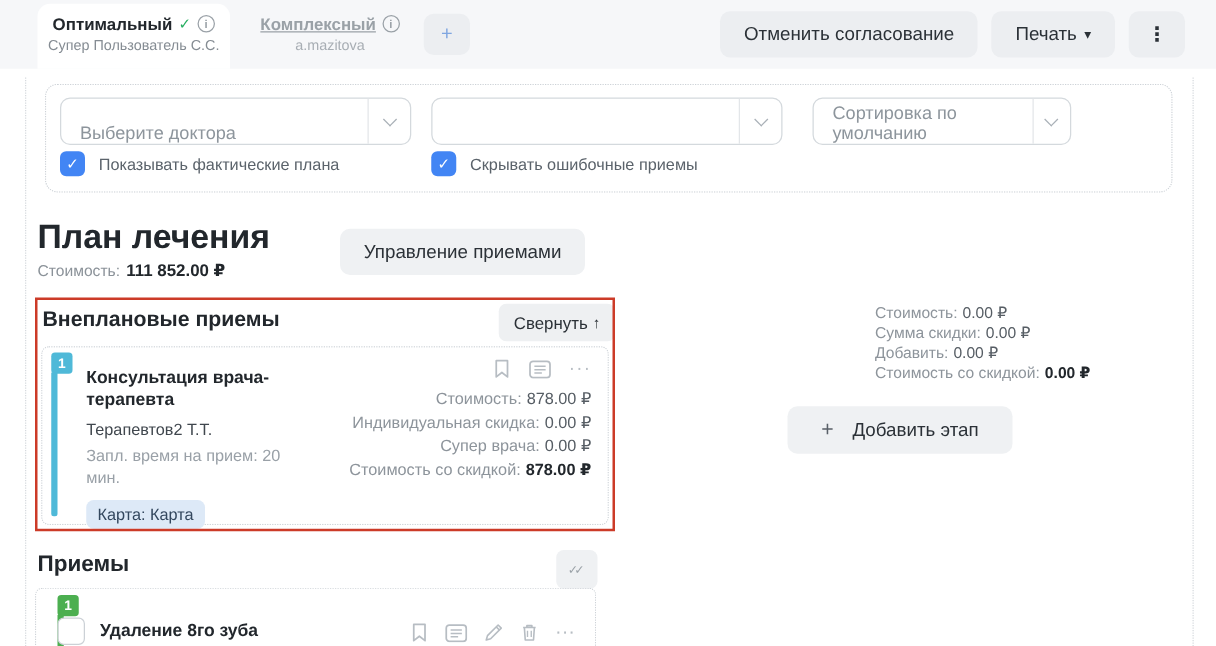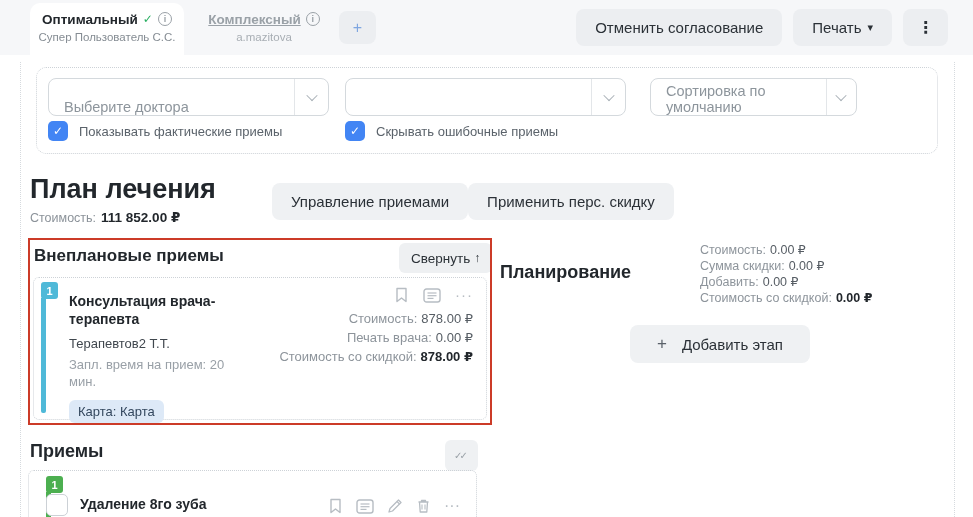--- a/index.html
+++ b/index.html
@@ -57,21 +57,21 @@
   .chk1 { left: 11px; } .chk2 { left: 308px; }
   .chkbox { width: 20px; height: 20px; background: #4285f4; border-radius: 5px;
     display: flex; align-items: center; justify-content: center; color: #fff;
     font-size: 12px; font-weight: bold; }
   .chk-label { font-size: 13px; color: #5b636b; }
 
   
   .plan-title { position: absolute; left: 30px; top: 174px; font-size: 27px; font-weight: bold; }
   .plan-cost { position: absolute; left: 30px; top: 209px; font-size: 12.5px; color: #8b9299; }
   .plan-cost b { font-size: 13.5px; color: #22272c; margin-left: 5px; }
-  .plan-actions { position: absolute; left: 272px; top: 183px; display: flex; }
+  .plan-actions { position: absolute; left: 272px; top: 183px; display: flex; gap: 10px; }
   .plan-actions .gbtn { background: #eff1f3; }
 
   
   .annotation-box { position: absolute; left: 28px; top: 238px; width: 464px; height: 187px;
     border: 2px solid #cc3b28; z-index: 9; pointer-events: none; }
   .unplanned-title { position: absolute; left: 34px; top: 246px; font-size: 17px; font-weight: bold; }
   .collapse-btn { position: absolute; left: 384px; top: 243px; height: 30px; padding: 0 12px;
     background: #eef0f2; border: none; border-radius: 6px; font-family: inherit;
     font-size: 13.5px; color: #2b3137; display: flex; align-items: center; gap: 4px; cursor: pointer; margin-left: 15px; }
   .collapse-btn .up { font-size: 12px; }
@@ -178,35 +178,34 @@
         </span>
     </div>
     <div class="dd dd3">
       <span>Сортировка по умолчанию</span>
       <span class="dd-chev">
           <i class="chev"></i>
         </span>
     </div>
     <div class="chk-row chk1">
       <span class="chkbox">✓</span>
-      <span class="chk-label">Показывать фактические приемы</span>
+      <span class="chk-label">Показывать фактические плана</span>
     </div>
     <div class="chk-row chk2">
       <span class="chkbox">✓</span>
       <span class="chk-label">Скрывать ошибочные приемы</span>
     </div>
   </div>
 
   <h1 class="plan-title">План лечения</h1>
   <div class="plan-cost">
     <span>Стоимость:</span><b>111 852.00 ₽</b>
   </div>
   <div class="plan-actions">
     <button class="gbtn">Управление приемами</button>
-    <button class="gbtn">Применить перс. скидку</button>
   </div>
 
   <div class="annotation-box"></div>
   <div class="unplanned-title">Внеплановые приемы</div>
   <button class="collapse-btn">
     <span>Свернуть</span>
     <span class="up">↑</span>
   </button>
 
   <div class="ucard">
@@ -226,33 +225,33 @@
         <svg class="ico" width="18" height="15" viewBox="0 0 18 15">
             <rect x="1" y="1" width="16" height="13" rx="2.5" fill="none" stroke="#b7bdc3" stroke-width="1.4"></rect>
             <line x1="4.5" y1="5" x2="13.5" y2="5" stroke="#b7bdc3" stroke-width="1.2"></line>
             <line x1="4.5" y1="7.7" x2="13.5" y2="7.7" stroke="#b7bdc3" stroke-width="1.2"></line>
             <line x1="4.5" y1="10.4" x2="10.5" y2="10.4" stroke="#b7bdc3" stroke-width="1.2"></line>
           </svg>
         <span class="dots">···</span>
       </div>
       <div class="cost-lines">
         <div><span class="c-label">Стоимость:</span><span class="c-val">878.00 ₽</span></div>
-        <div><span class="c-label">Печать врача:</span><span class="c-val">0.00 ₽</span></div>
+        <div><span class="c-label">Индивидуальная скидка:</span><span class="c-val">0.00 ₽</span></div>
+        <div><span class="c-label">Супер врача:</span><span class="c-val">0.00 ₽</span></div>
         <div><span class="c-label">Стоимость со скидкой:</span><span class="c-val bold">878.00 ₽</span></div>
       </div>
     </div>
   </div>
 
   <div class="totals">
     <div><span class="c-label">Стоимость:</span><span class="c-val">0.00 ₽</span></div>
     <div><span class="c-label">Сумма скидки:</span><span class="c-val">0.00 ₽</span></div>
     <div><span class="c-label">Добавить:</span><span class="c-val">0.00 ₽</span></div>
     <div><span class="c-label">Стоимость со скидкой:</span><span class="c-val bold">0.00 ₽</span></div>
   </div>
-  <div class="planning-title">Планирование</div>
   <button class="add-stage">
     <span class="plus">+</span>
     <span>Добавить этап</span>
   </button>
 
   <div class="appts-title">Приемы</div>
   <button class="appts-btn">
     <span>✓✓</span>
   </button>
   <div class="acard">

